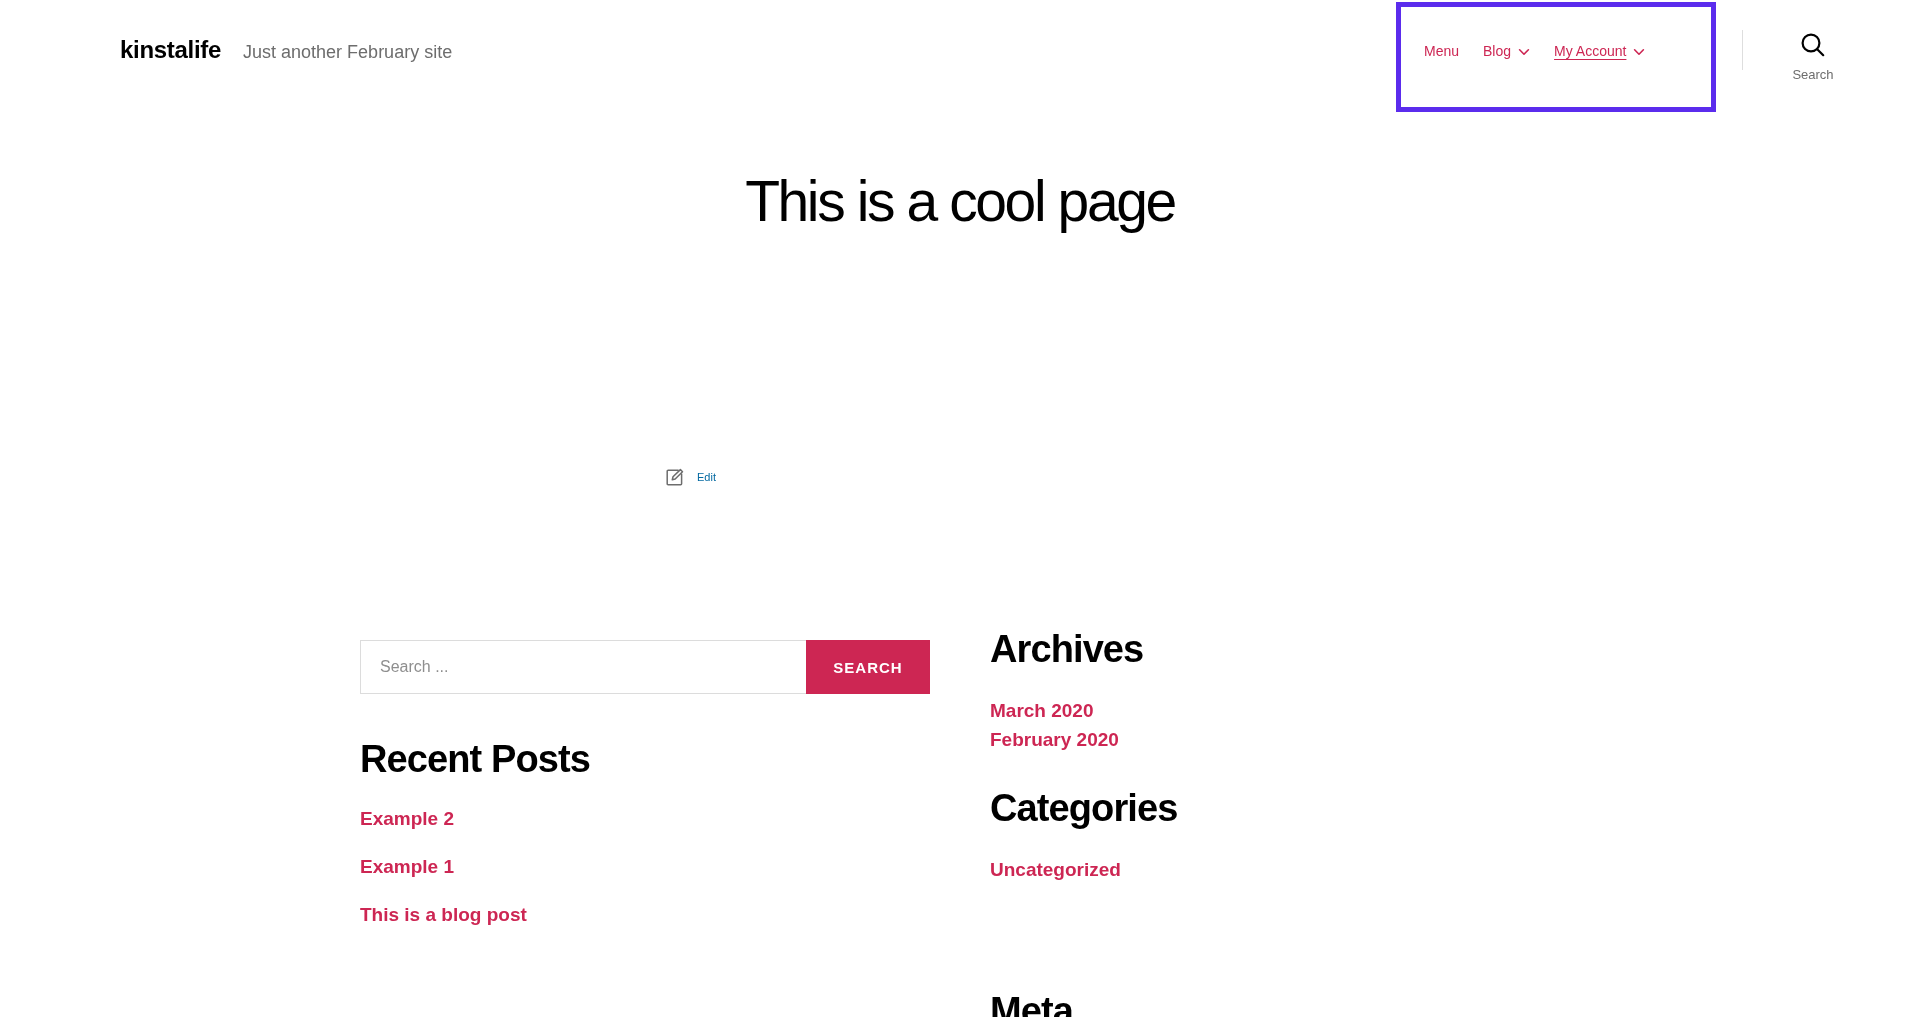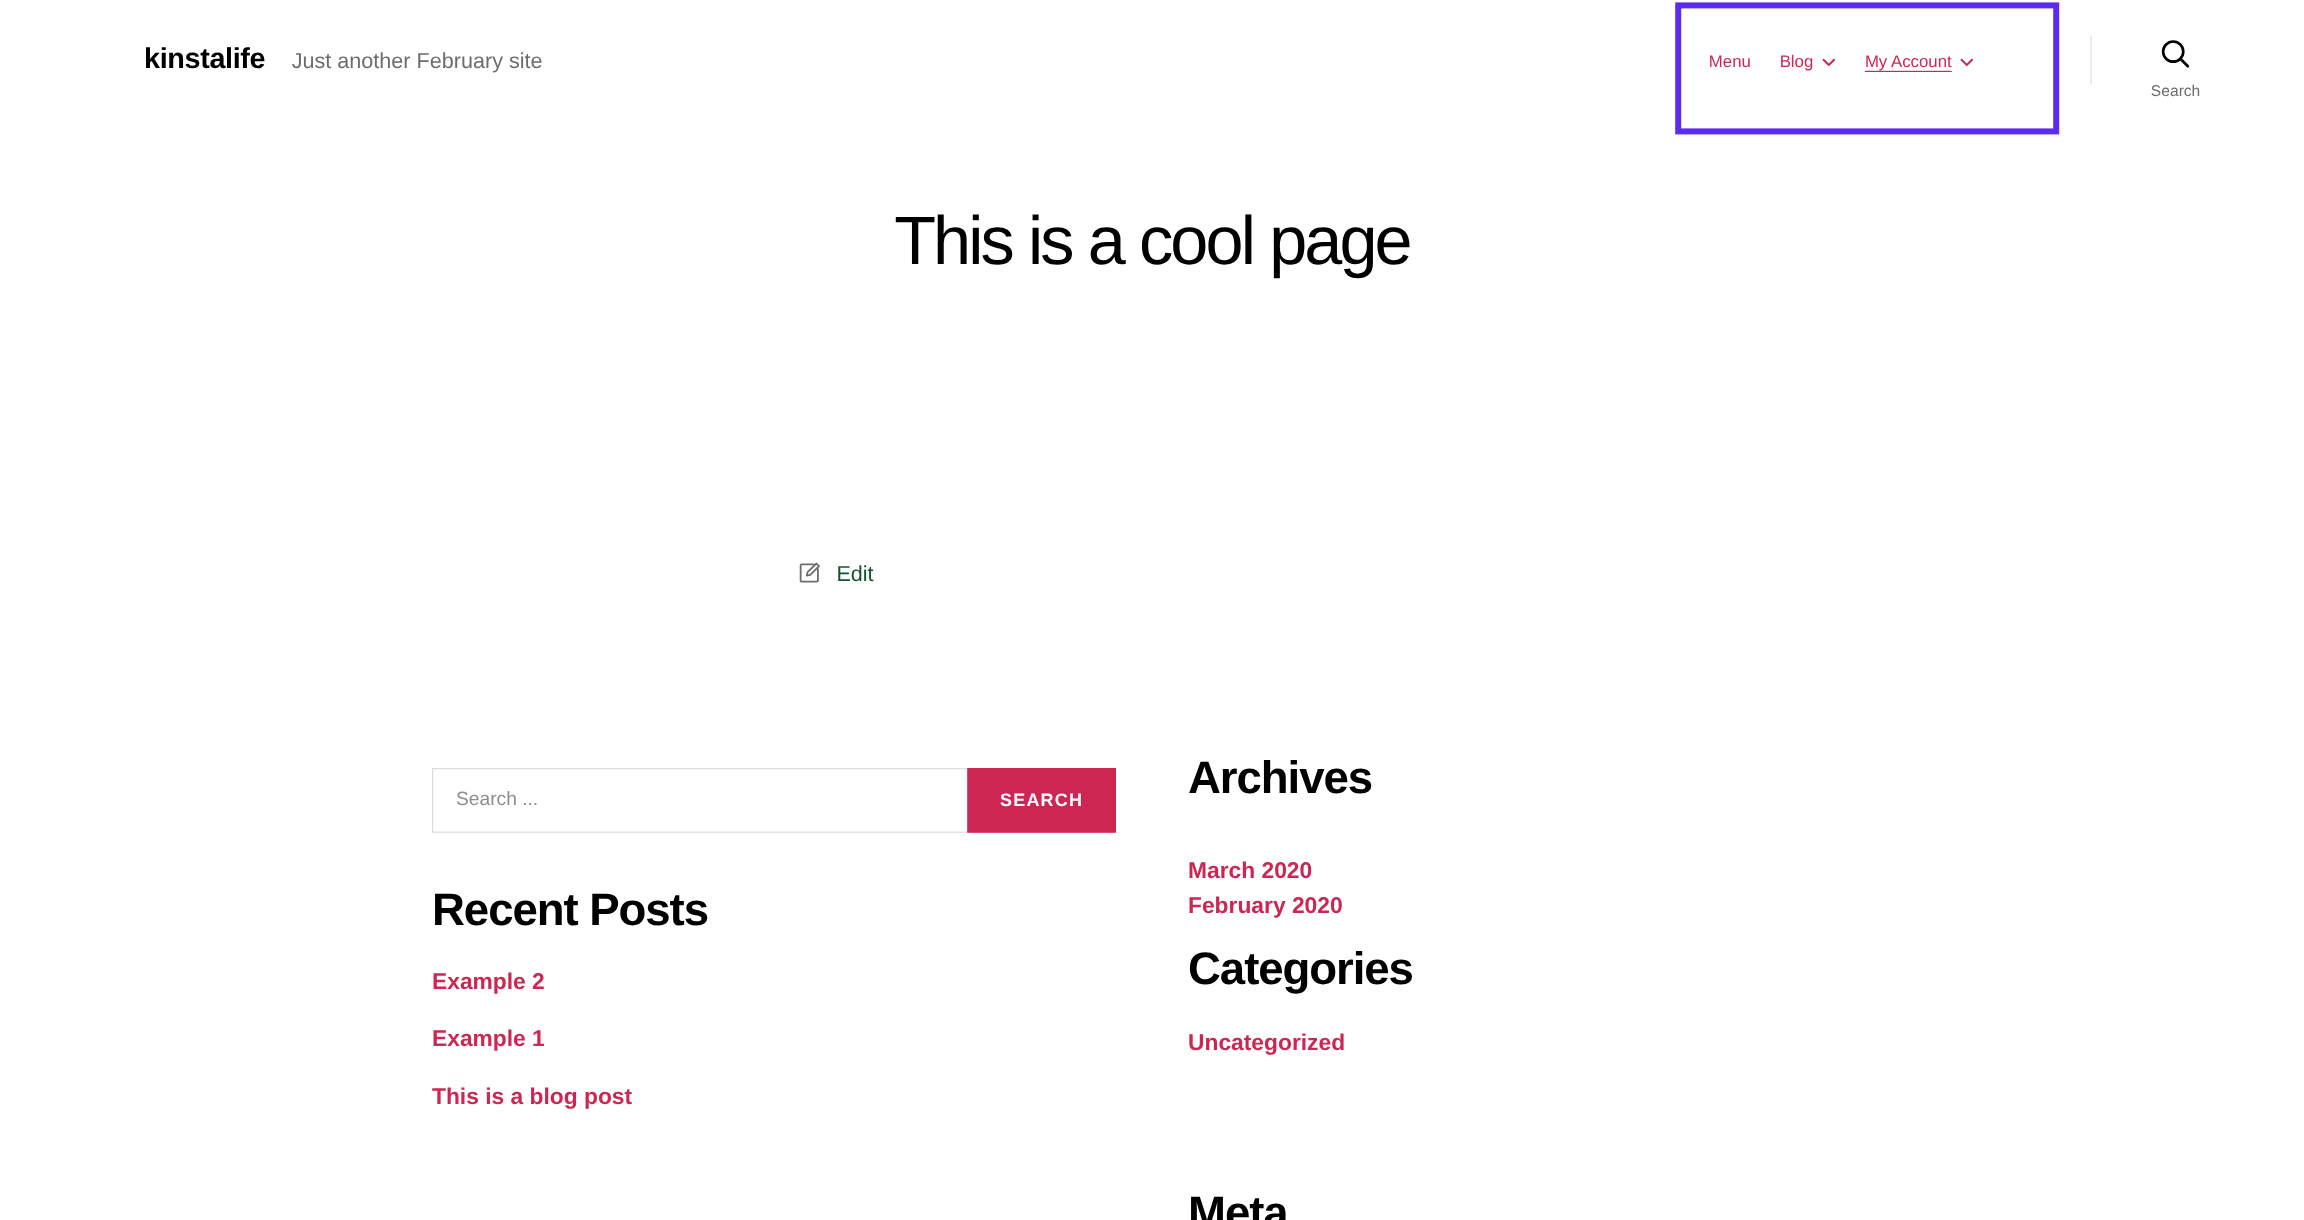--- a/index.html
+++ b/index.html
@@ -155,22 +155,22 @@
   .edit-link {
     position: absolute;
     top: 468px;
     left: 665px;
     display: flex;
     align-items: center;
     gap: 13px;
     text-decoration: none;
   }
   .edit-link .edit-label {
-    font-size: 18px;
-    color: #14532d;
+    font-size: 11px;
+    color: #0369a1;
     line-height: 1;
   }
   .edit-icon svg { display: block; }
 
   
   .widget-area {
     position: absolute;
     top: 640px;
     left: 0;
     width: 1592px;
@@ -238,21 +238,21 @@
     line-height: 1.2;
   }
 
   
   .recent-posts-title { position: absolute; left: 0; top: 98px; }
   .recent-posts-list  { position: absolute; left: 0; top: 168px; }
   .recent-posts-list li { margin-bottom: 25px; }
 
   
   .archives-title     { position: absolute; left: 0; top: -12px; }
-  .archives-list      { position: absolute; left: 0; top: 60px; margin-top: 16px; }
+  .archives-list      { position: absolute; left: 0; top: 60px; }
   .archives-list li   { margin-bottom: 6px; }
 
   .categories-title   { position: absolute; left: 0; top: 147px; }
   .categories-list    { position: absolute; left: 0; top: 219px; }
 
   .meta-title {
     position: absolute;
     left: 0;
     top: 350px;
     font-size: 38px;

